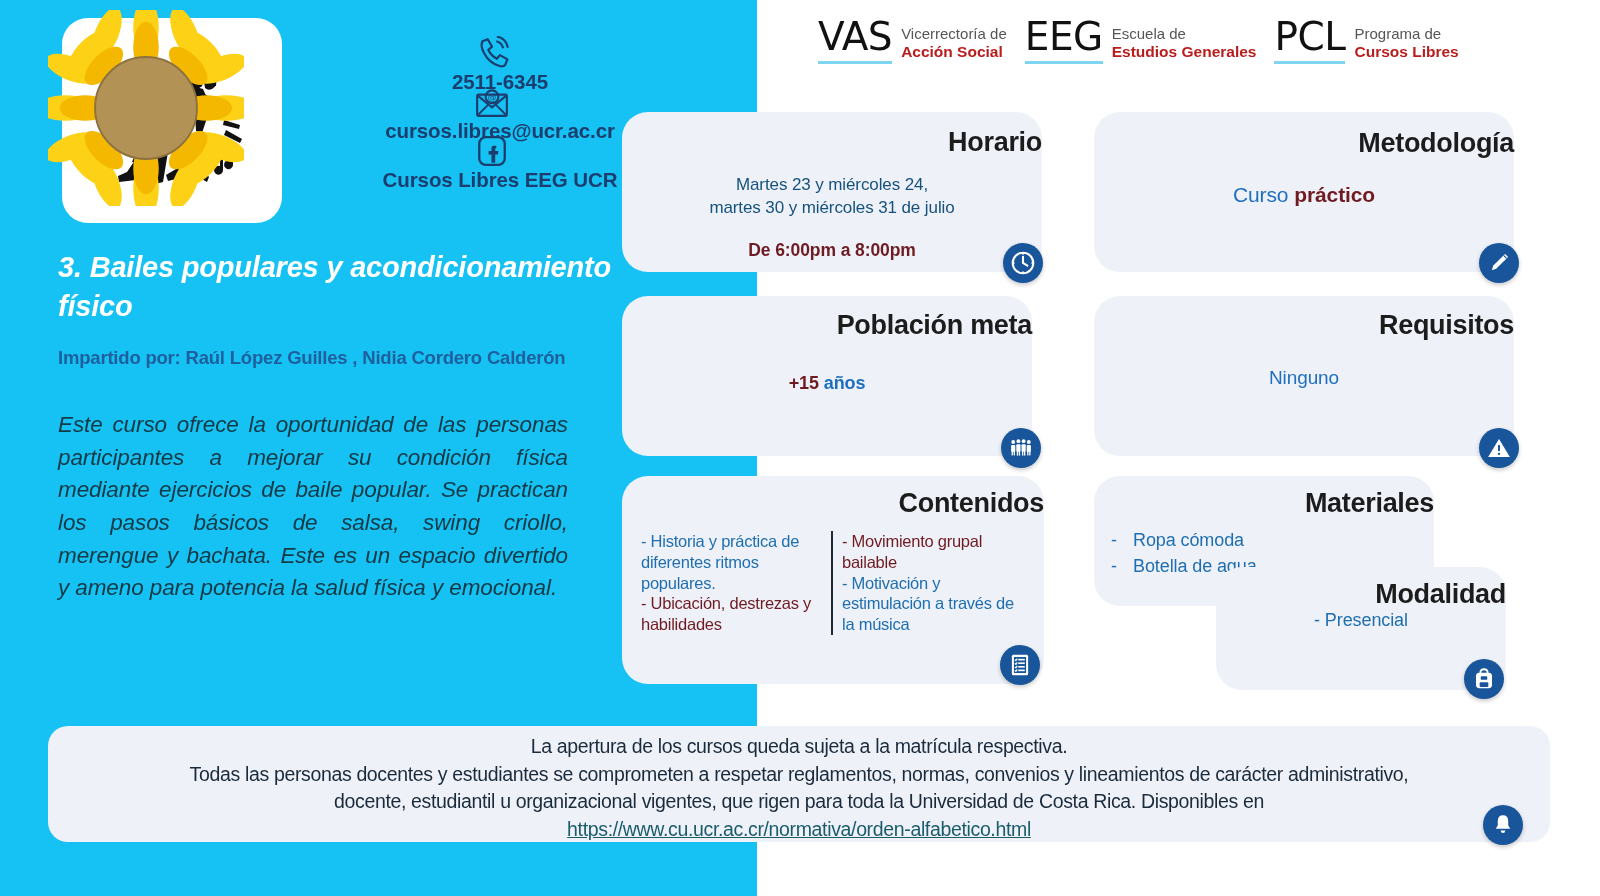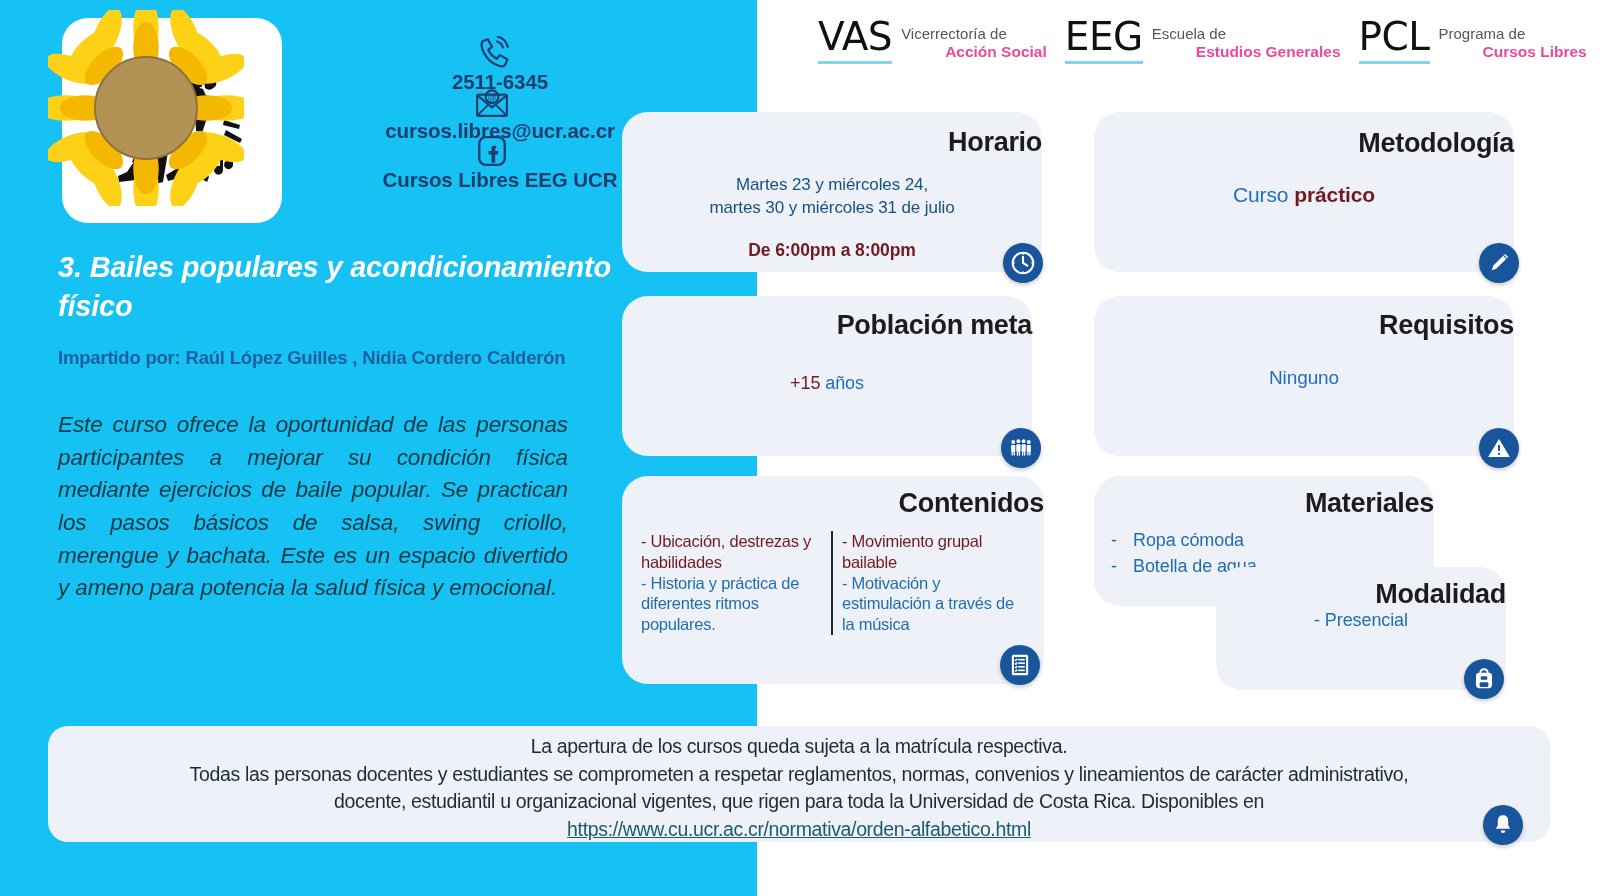--- a/index.html
+++ b/index.html
@@ -100,21 +100,21 @@
     font-size: 39px;
     font-weight: 400;
     color: #111111;
     line-height: 0.98;
     letter-spacing: -0.5px;
     font-family: "DejaVu Sans", sans-serif;
   }
   .logo-rule { height: 3px; background: #7fd4ef; margin-top: 5px; width: 100%; }
   .logo-words { padding-top: 7px; line-height: 1.22; }
   .logo-words .l1 { font-size: 15px; color: #565656; font-weight: 400; white-space: nowrap; }
-  .logo-words .l2 { font-size: 15.5px; color: #ec4899; font-weight: bold; white-space: nowrap; margin-left: 44px; }
+  .logo-words .l2 { font-size: 15.5px; color: #b91c1c; font-weight: bold; white-space: nowrap; }
 
   
   .card {
     position: absolute;
     background: #eef1f8;
     border-radius: 26px;
   }
   .card-title {
     text-align: right;
     color: #1c1c1c;
@@ -166,21 +166,21 @@
   }
   #metodologia-body b { color: #701b22; font-weight: bold; }
   #badge-metodologia { left: 1479px; top: 243px; }
 
   
   #card-poblacion { left: 622px; top: 296px; width: 410px; height: 160px; }
   #card-poblacion .card-title { font-size: 27px; padding-top: 14px; }
   #poblacion-body {
     text-align: center;
     font-size: 18px;
-    font-weight: normal;
+    font-weight: bold;
     color: #1f6fc0;
     margin-top: 32px;
     letter-spacing: -0.1px;
   }
   #poblacion-body .age { color: #701b22; }
   #badge-poblacion { left: 1001px; top: 428px; }
 
   
   #card-requisitos { left: 1094px; top: 296px; width: 420px; height: 160px; }
   #card-requisitos .card-title { font-size: 27px; padding-top: 14px; }
@@ -463,22 +463,22 @@
     <path d="M12 3.6 L22 20.4 H2z" fill="#ffffff"></path>
     <rect x="11.1" y="9" width="1.8" height="6" rx="0.9" fill="#19559b"></rect>
     <circle cx="12" cy="17.4" r="1.1" fill="#19559b"></circle>
   </svg>
 </div>
 
 <div class="card" id="card-contenidos">
   <div class="card-title">Contenidos</div>
   <div id="contenidos-cols">
     <div class="col left">
+      <div class="cnt-item blue">- Historia y práctica de diferentes ritmos populares.</div>
       <div class="cnt-item red">- Ubicación, destrezas y habilidades</div>
-      <div class="cnt-item blue">- Historia y práctica de diferentes ritmos populares.</div>
     </div>
     <div class="col right">
       <div class="cnt-item red">- Movimiento grupal bailable</div>
       <div class="cnt-item blue">- Motivación y estimulación a través de la música</div>
     </div>
   </div>
 </div>
 <div class="badge" id="badge-contenidos">
   <svg viewBox="0 0 24 24">
     <rect x="4.5" y="2.6" width="15" height="18.8" rx="1.4" fill="#ffffff"></rect>

